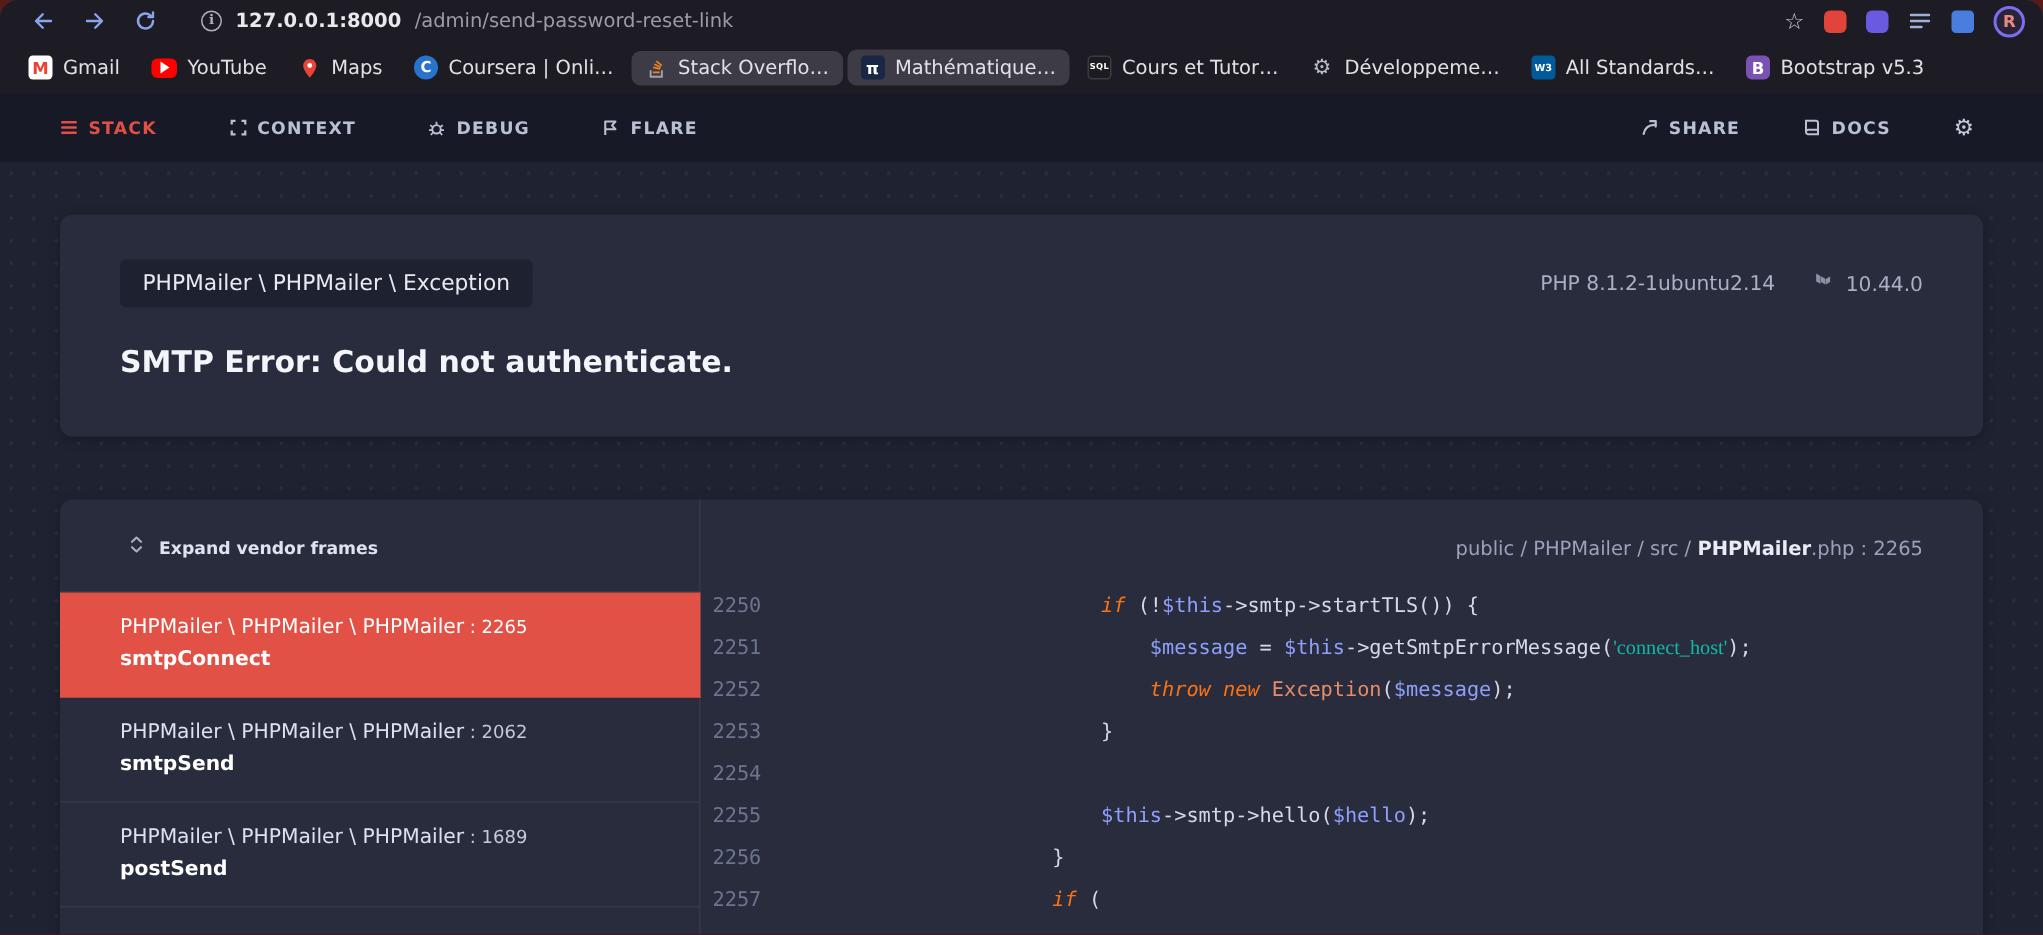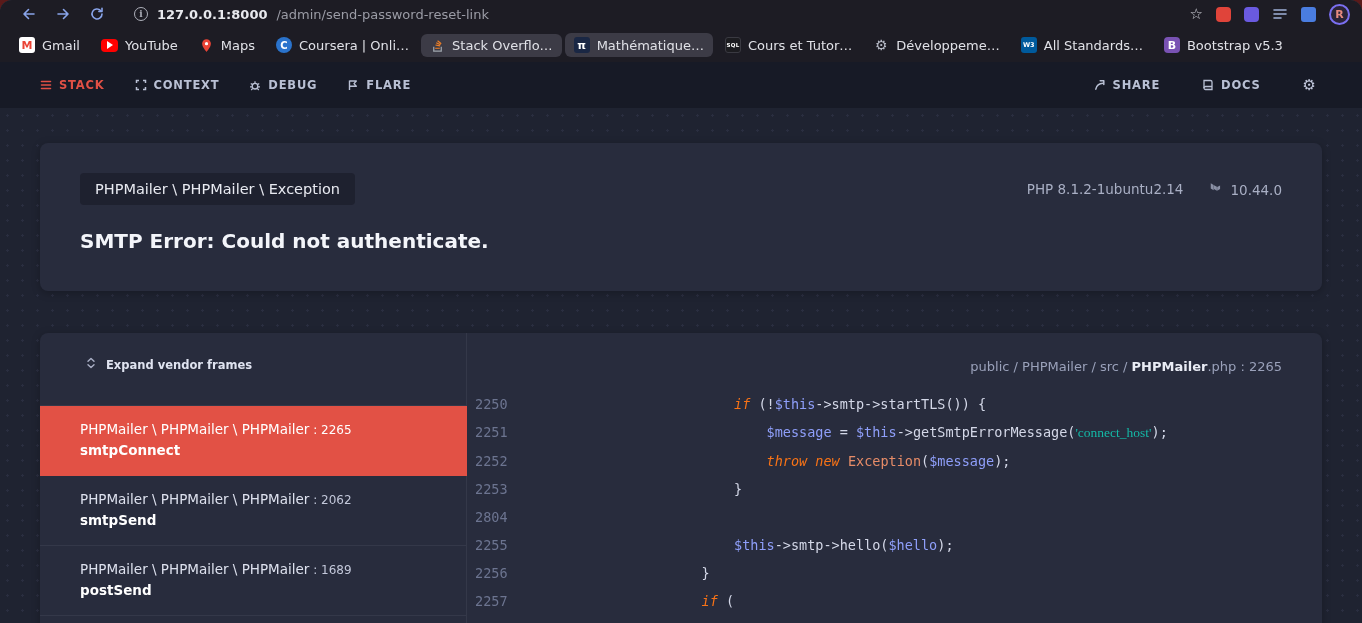--- a/index.html
+++ b/index.html
@@ -33,40 +33,40 @@
   .yt-tri { width:0; height:0; border-left:6px solid #fff; border-top:4px solid transparent; border-bottom:4px solid transparent; margin-left:2px; }
   .fav-coursera { background:#2a73cc; border-radius:50%; color:#fff; font-size:10px; }
   .fav-math { background:#1a2744; color:#fff; font-size:11px; }
   .fav-sql { background:#1c1c20; color:#fff; font-size:5.5px; letter-spacing:.3px; border:1px solid #3a3a42; }
   .fav-dev { background:transparent; color:#b8bcc8; font-size:14px; }
   .fav-w3 { background:#005a9c; color:#fff; font-size:6.5px; }
   .fav-bs { background:#7952b3; border-radius:4px; color:#fff; font-size:11px; }
 
   
   .ig-nav { height:46px; background:#171a26; display:flex; align-items:center; padding:0 46px 0 40px; flex-shrink:0; }
-  .tabs { display:flex; align-items:center; gap:30px; }
+  .tabs { display:flex; align-items:center; gap:48px; }
   .nav-tab, .nav-link { display:inline-flex; align-items:center; gap:7px; font-size:11.5px; font-weight:bold; letter-spacing:.8px; color:#b9c0d4; cursor:pointer; }
   .tab-ic, .lk-ic { display:inline-flex; align-items:center; }
   .tab-active { color:#e15045; }
   .ig-right { margin-left:auto; display:flex; align-items:center; gap:42px; }
   .gear { color:#c3c9dd; font-size:15px; line-height:1; cursor:pointer; }
 
   
   .content { flex:1; background:#1f2331; background-image:radial-gradient(circle,#2a2e40 1.2px,transparent 1.4px); background-size:15px 15px; padding:35px 40px 0; overflow:hidden; }
 
   .error-card { background:#282c3d; border-radius:8px; padding:30px 40px 38px; box-shadow:0 2px 8px rgba(0,0,0,.25); }
   .card-top { display:flex; align-items:center; justify-content:space-between; }
   .badge { display:inline-block; background:#1e212f; border-radius:4px; padding:8px 15px; font-size:14.5px; color:#e8eaf1; }
   .meta { display:flex; align-items:center; gap:26px; font-size:13.5px; color:#a9afc4; }
   .lv { display:inline-flex; align-items:flex-end; gap:7px; }
   .err-title { margin-top:24px; font-size:20px; font-weight:bold; color:#f3f5fa; }
 
   .stack-card { margin-top:42px; background:#282c3d; border-radius:8px 8px 0 0; display:flex; min-height:300px; box-shadow:0 2px 8px rgba(0,0,0,.25); }
   .left-panel { width:427px; flex-shrink:0; border-right:1px solid #343849; }
-  .expand-row { display:flex; align-items:center; gap:10px; padding:24px 40px 33px 46px; border-bottom:1px solid #343849; color:#dfe3f0; font-size:11.5px; font-weight:bold; cursor:pointer; }
+  .expand-row { display:flex; align-items:center; gap:10px; padding:24px 40px 22px 46px; border-bottom:1px solid #343849; color:#dfe3f0; font-size:11.5px; font-weight:bold; cursor:pointer; }
   .expand-row svg { color:#aab0c6; }
   .frame { padding:15px 40px 17px; border-bottom:1px solid #343849; cursor:pointer; }
   .frame-loc { font-size:13.5px; color:#dde1ee; }
   .frame-line { font-size:12px; color:#c3c8da; }
   .frame-method { margin-top:5px; font-size:13.5px; font-weight:bold; color:#fff; }
   .frame-active { background:#e25145; border-bottom-color:#e25145; margin-right:-1px; }
   .frame-active .frame-loc, .frame-active .frame-line, .frame-active .frame-method { color:#fff; }
 
   .code-panel { flex:1; min-width:0; }
   .code-header { text-align:right; padding:26px 40px 16px; font-size:13px; color:#9aa1ba; cursor:pointer; white-space:nowrap; }
@@ -289,21 +289,21 @@
             </div>
             <div class="code-line">
               <span class="ln">2252</span>
               <span class="lc"><span class="tk-p">                    </span><span class="tk-k">throw</span><span class="tk-p"> </span><span class="tk-k">new</span><span class="tk-p"> </span><span class="tk-cl">Exception</span><span class="tk-p">(</span><span class="tk-v">$message</span><span class="tk-p">);</span></span>
             </div>
             <div class="code-line">
               <span class="ln">2253</span>
               <span class="lc"><span class="tk-p">                }</span></span>
             </div>
             <div class="code-line">
-              <span class="ln">2804</span>
+              <span class="ln">2254</span>
               <span class="lc"><span class="tk-p">                </span></span>
             </div>
             <div class="code-line">
               <span class="ln">2255</span>
               <span class="lc"><span class="tk-p">                </span><span class="tk-v">$this</span><span class="tk-p">-&gt;smtp-&gt;hello(</span><span class="tk-v">$hello</span><span class="tk-p">);</span></span>
             </div>
             <div class="code-line">
               <span class="ln">2256</span>
               <span class="lc"><span class="tk-p">            }</span></span>
             </div>

